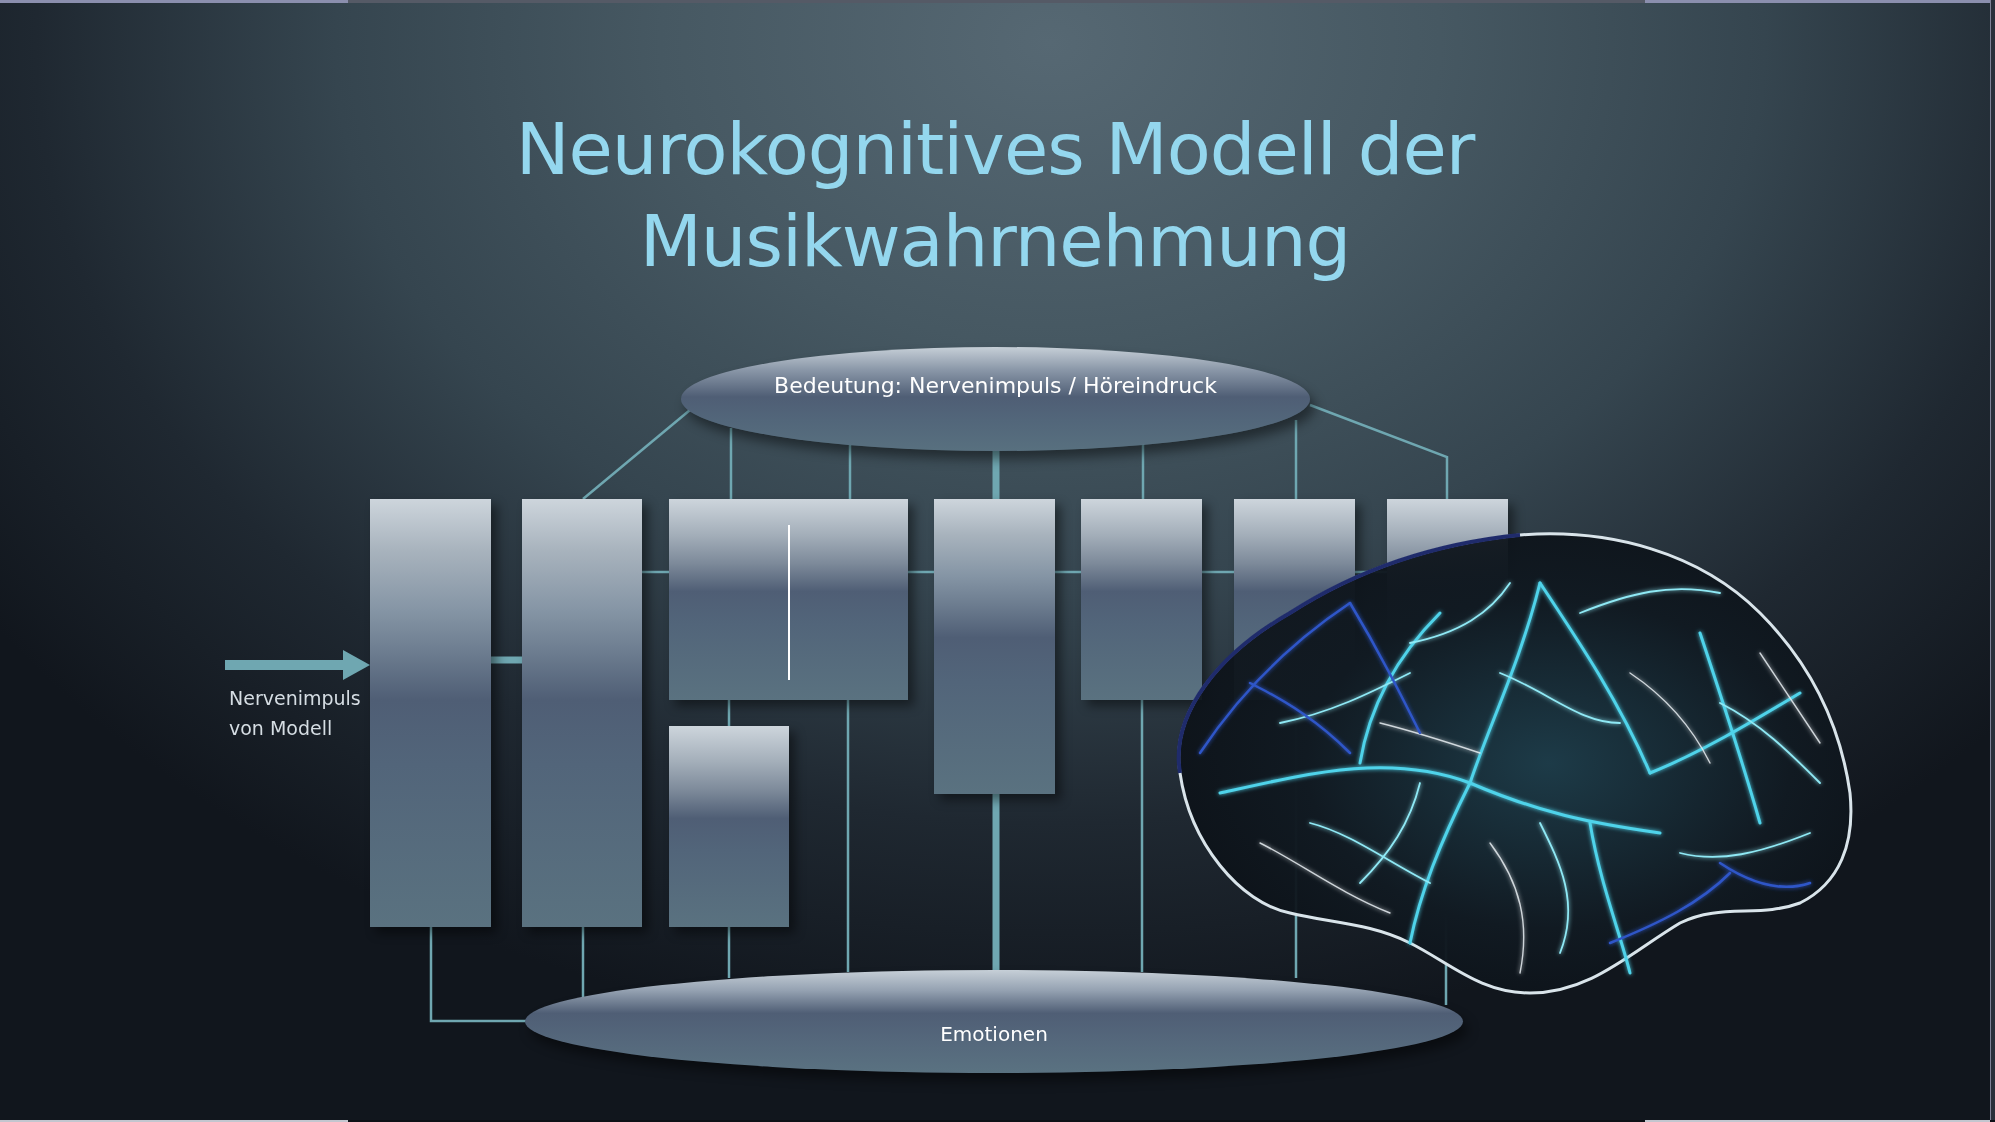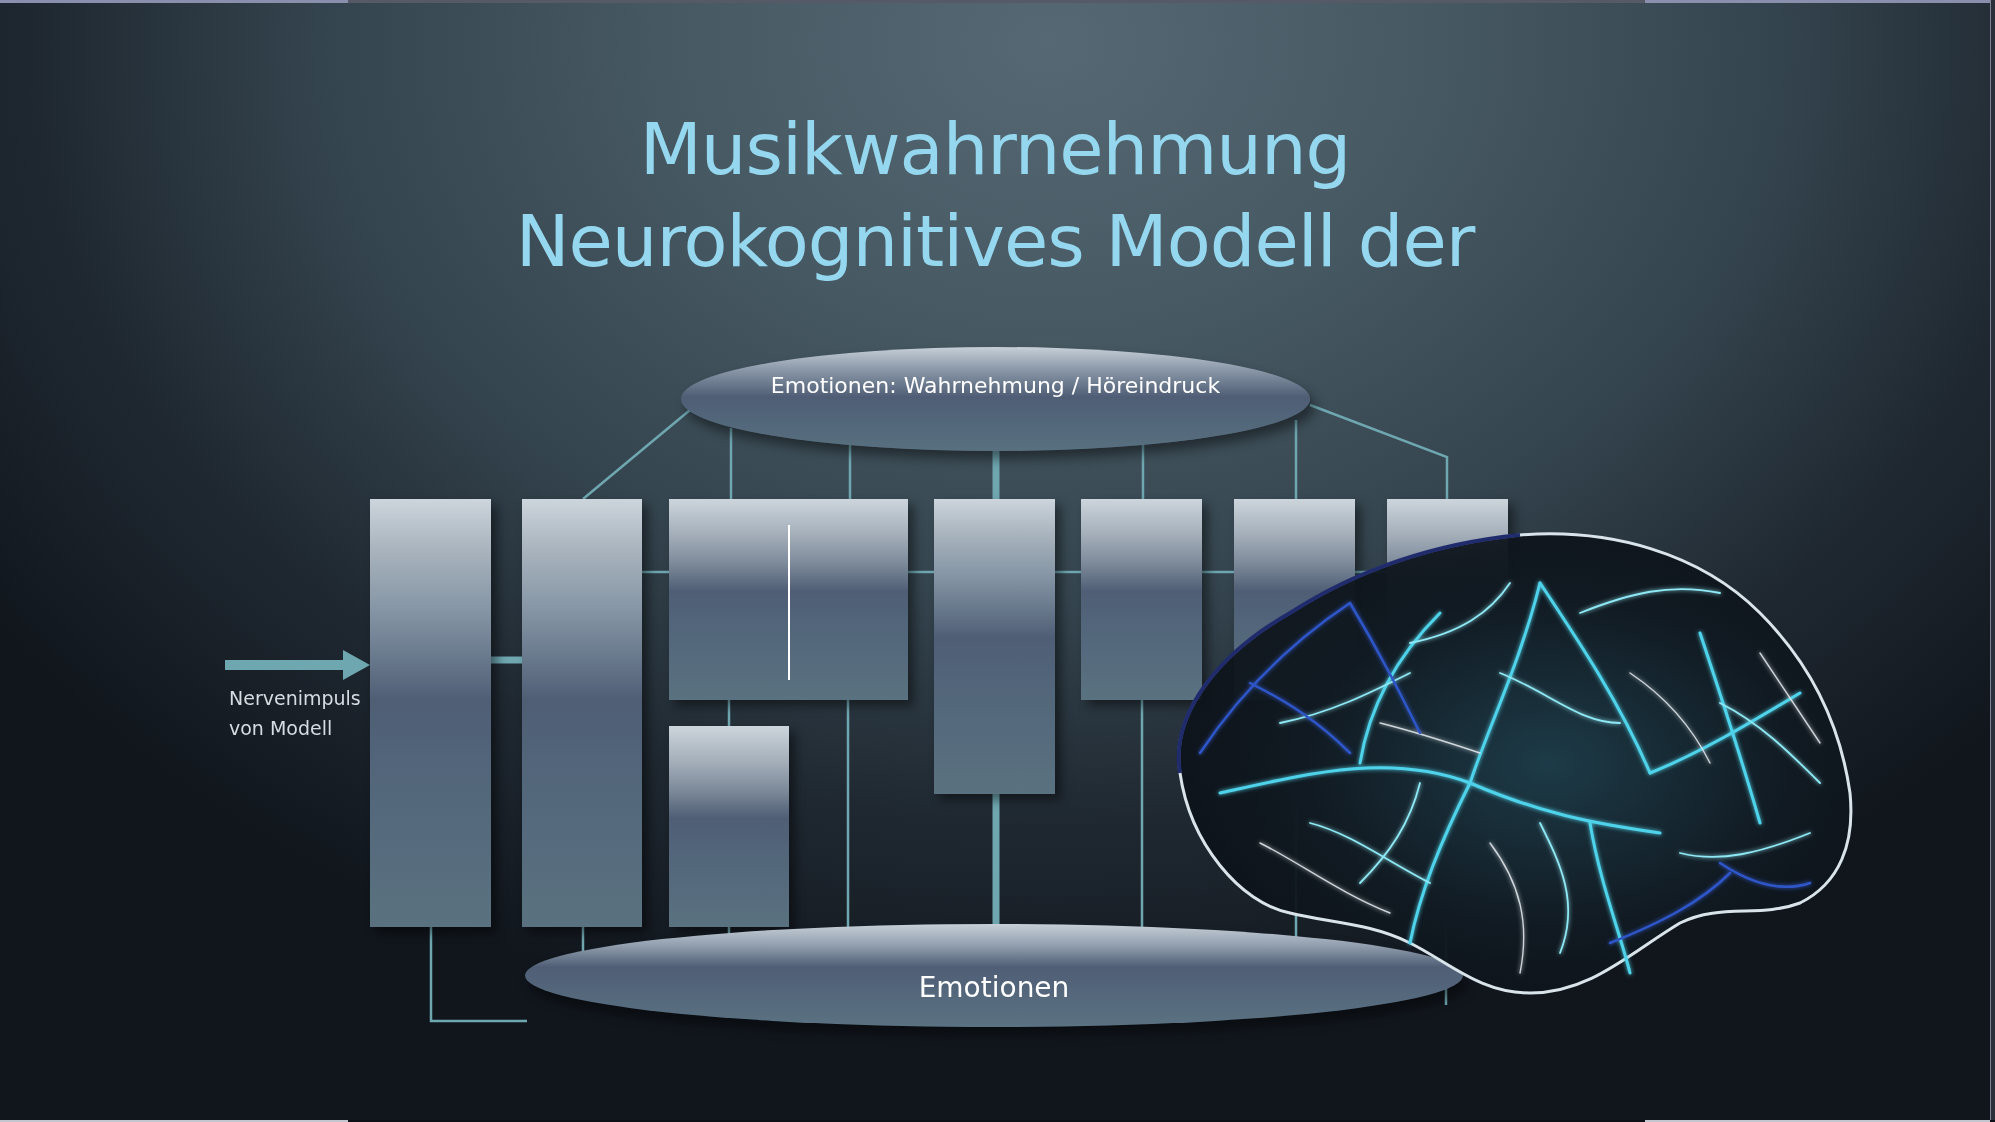--- a/index.html
+++ b/index.html
@@ -34,22 +34,22 @@
 </head>
 <body>
 
 <div class="topbar">
     <div class="mid"></div>
   </div>
 
 <div class="slide">
 
   <div class="title">
+    <div>Neurokognitives Modell der</div>
     <div>Musikwahrnehmung</div>
-    <div>Neurokognitives Modell der</div>
   </div>
 
   <svg class="lines" width="1990" height="1117" viewBox="0 3 1990 1117">
     <g stroke="#6fa7b1" stroke-width="2.5" fill="none">
 
       <line x1="690" y1="410" x2="583" y2="499"></line>
       <line x1="731" y1="428" x2="731" y2="499"></line>
       <line x1="850" y1="440" x2="850" y2="499"></line>
       <line x1="1143" y1="440" x2="1143" y2="499"></line>
       <line x1="1296" y1="420" x2="1296" y2="499"></line>
@@ -88,24 +88,24 @@
   <div class="box tall" style="left:522px; top:496px; width:120px; height:428px;"></div>
   <div class="box" style="left:669px; top:496px; width:239px; height:201px;"></div>
   <div style="position:absolute; left:788px; top:522px; width:2px; height:155px; background:#ffffff;"></div>
   <div class="box" style="left:669px; top:723px; width:120px; height:201px;"></div>
   <div class="box tall" style="left:934px; top:496px; width:121px; height:295px;"></div>
   <div class="box" style="left:1081px; top:496px; width:121px; height:201px;"></div>
   <div class="box" style="left:1234px; top:496px; width:121px; height:201px;"></div>
   <div class="box" style="left:1387px; top:496px; width:121px; height:201px;"></div>
 
   <div class="ellipse ell-top" style="left:681px; top:344px; width:629px; height:104px; font-size:22px;">
-    <span style="position:relative; top:-14px;">Emotionen: Wahrnehmung / Höreindruck</span>
+    <span style="position:relative; top:-14px;">Bedeutung: Nervenimpuls / Höreindruck</span>
   </div>
 
-  <div class="ellipse ell-bot" style="left:525px; top:921px; width:938px; height:103px; font-size:28px;">
+  <div class="ellipse ell-bot" style="left:525px; top:967px; width:938px; height:103px; font-size:20px;">
     <span style="position:relative; top:12px;">Emotionen</span>
   </div>
 
   <div class="label-small" style="left:229px; top:680px;">
     <div>Nervenimpuls</div>
     <div>von Modell</div>
   </div>
 
   <svg class="brain" viewBox="0 0 720 480">
     <defs>

